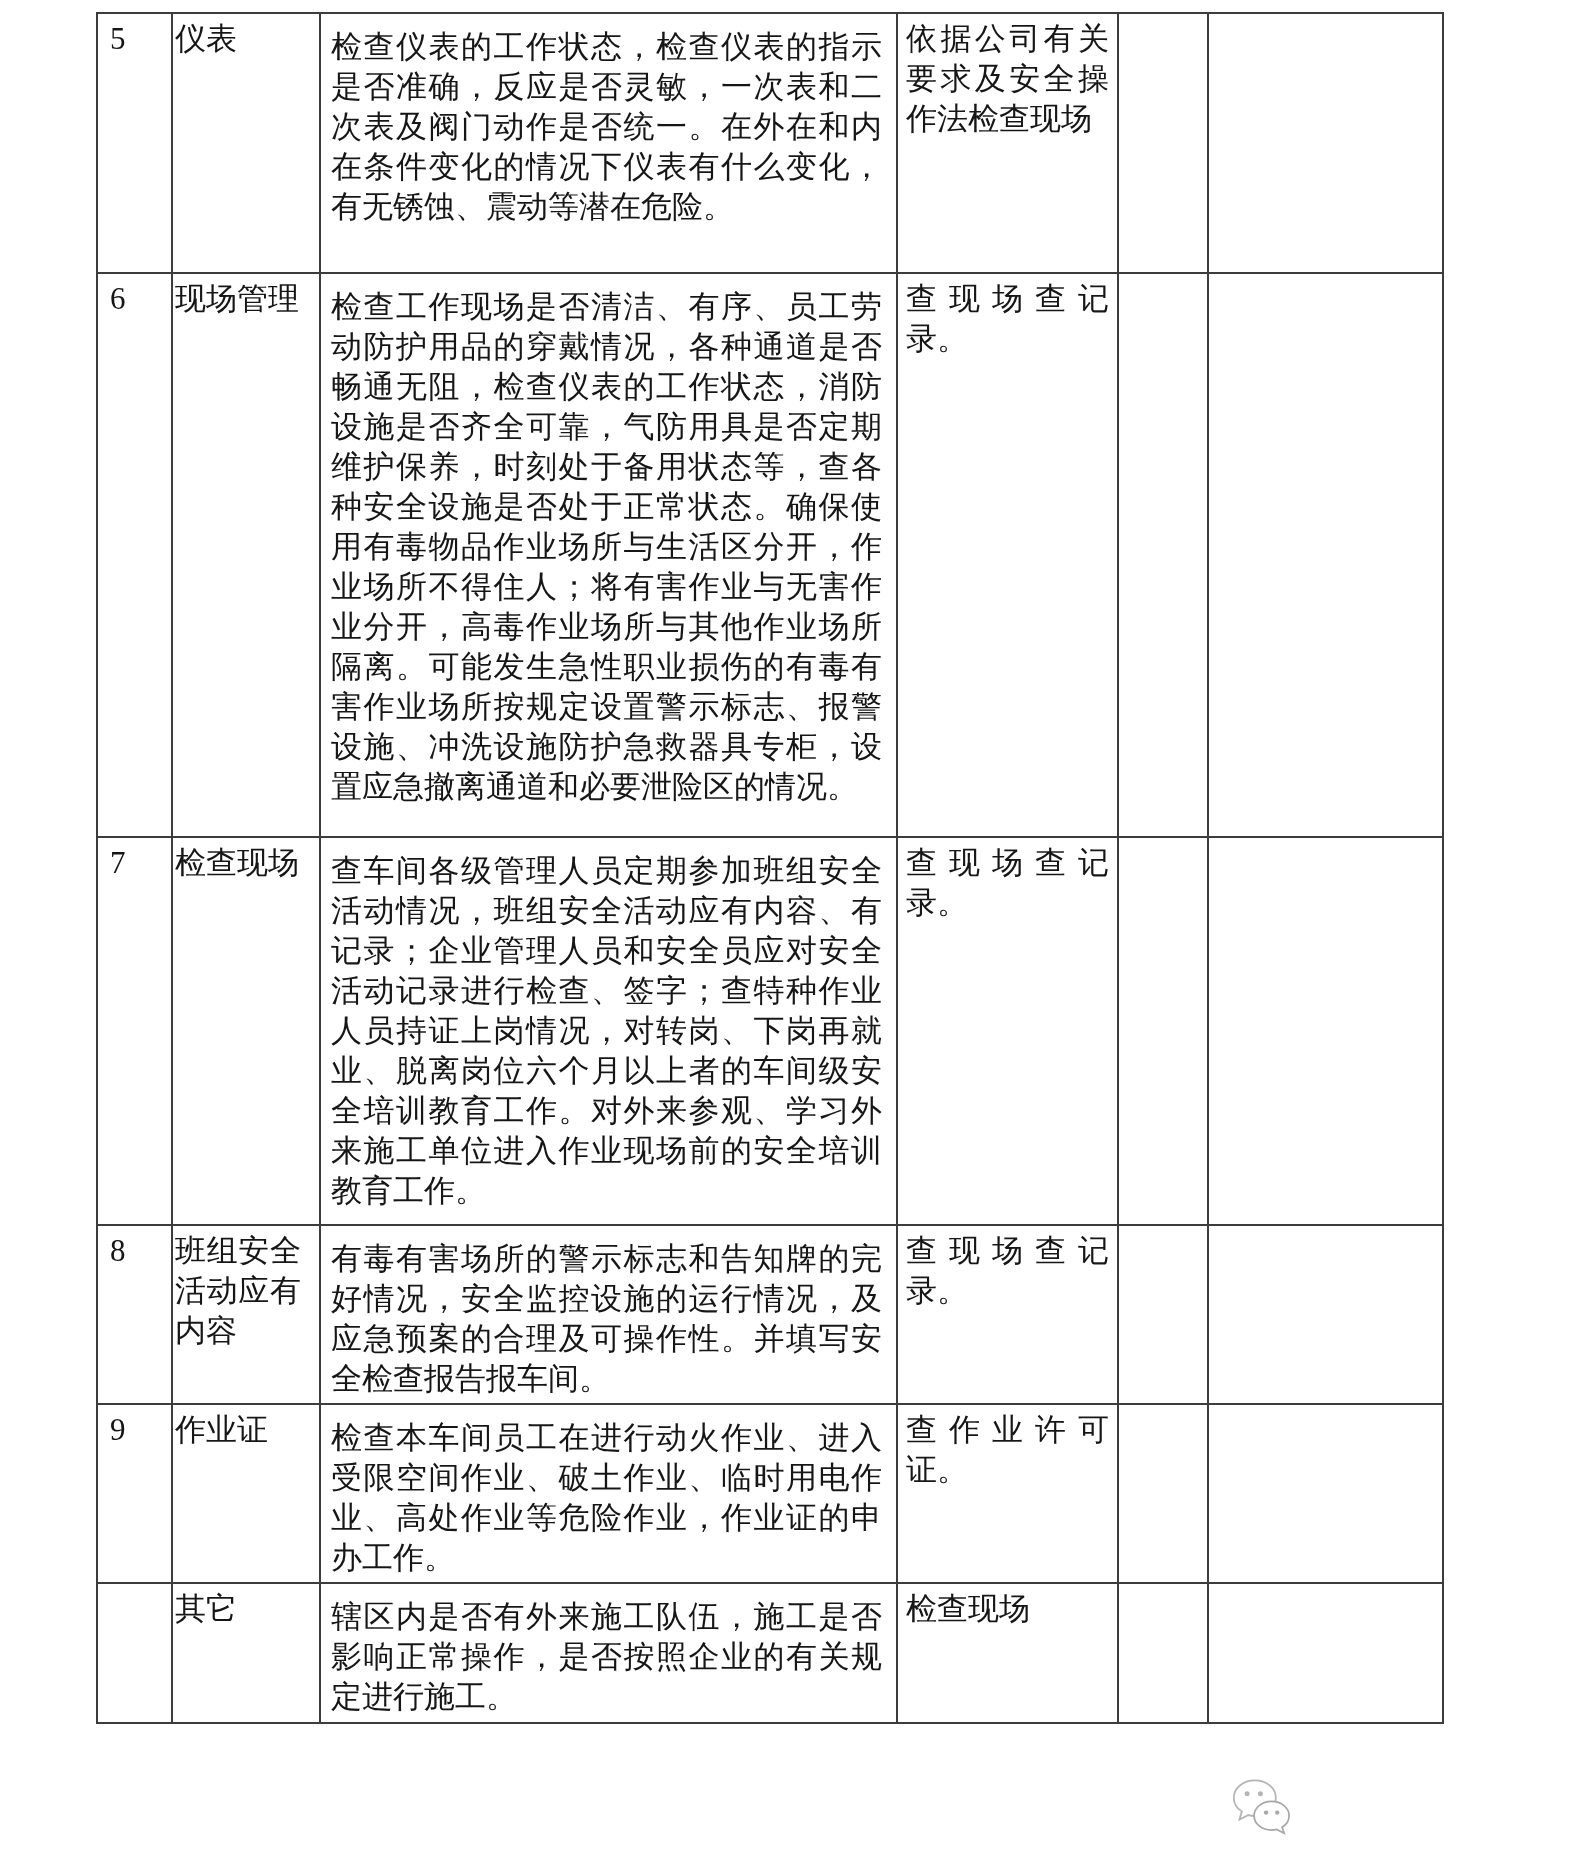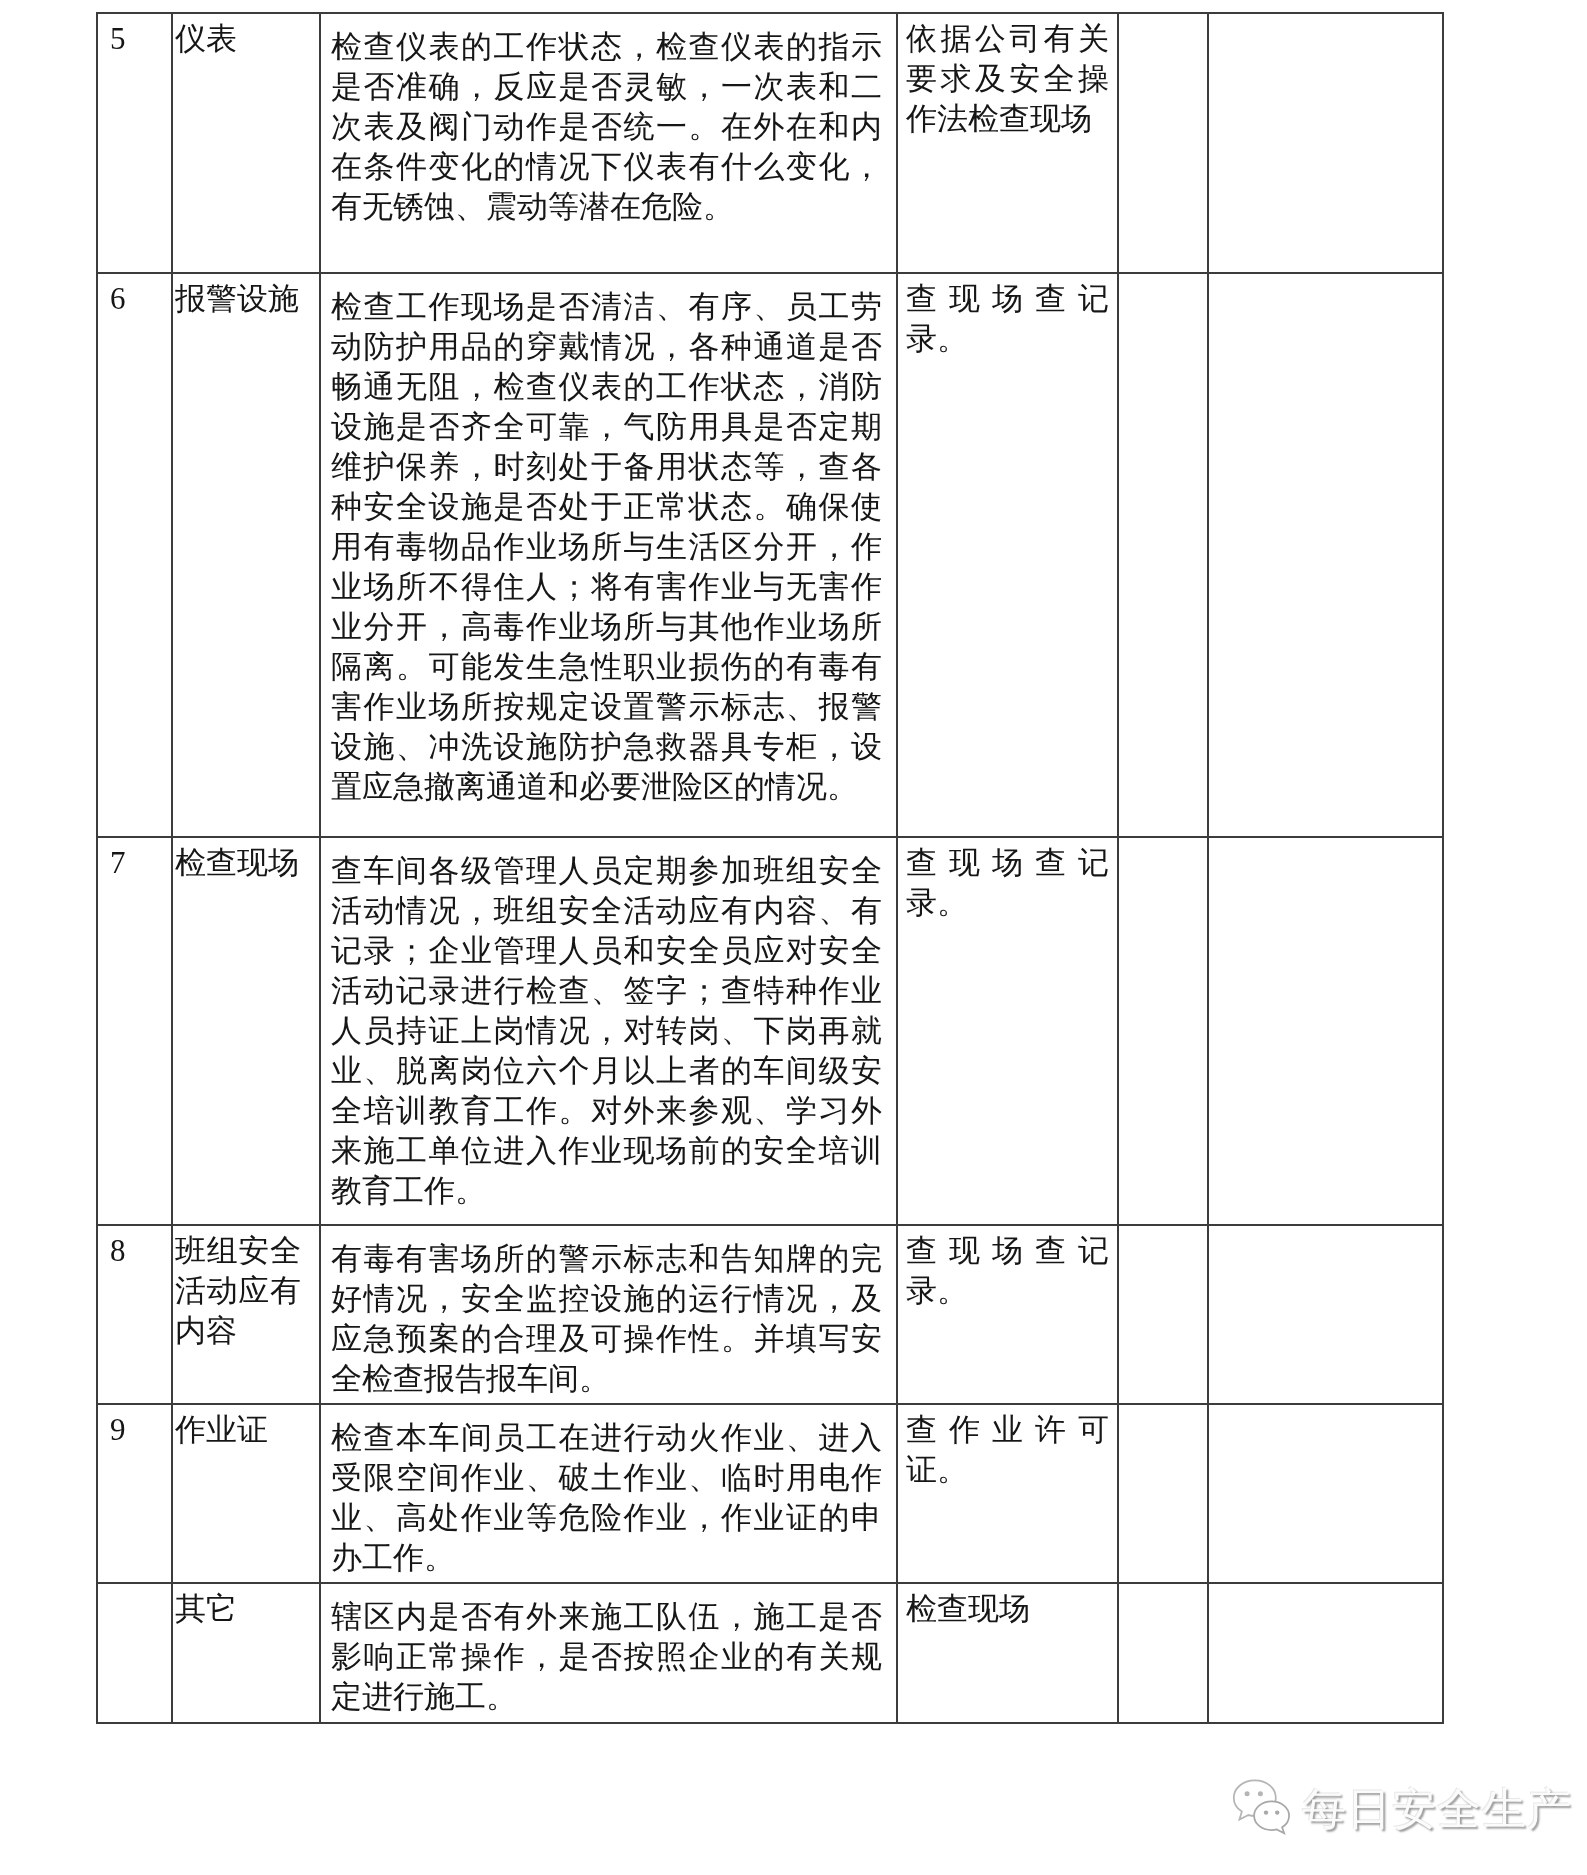--- a/index.html
+++ b/index.html
@@ -70,21 +70,21 @@
       <tr style="height:260px">
         <td class="c-num">5</td>
         <td class="c-cat">仪表</td>
         <td class="c-desc">检查仪表的工作状态，检查仪表的指示是否准确，反应是否灵敏，一次表和二次表及阀门动作是否统一。在外在和内在条件变化的情况下仪表有什么变化，有无锈蚀、震动等潜在危险。</td>
         <td class="c-method">依据公司有关要求及安全操作法检查现场</td>
         <td class="c-check"></td>
         <td class="c-remark"></td>
       </tr>
       <tr style="height:564px">
         <td class="c-num">6</td>
-        <td class="c-cat">报警设施</td>
+        <td class="c-cat">现场管理</td>
         <td class="c-desc">检查工作现场是否清洁、有序、员工劳动防护用品的穿戴情况，各种通道是否畅通无阻，检查仪表的工作状态，消防设施是否齐全可靠，气防用具是否定期维护保养，时刻处于备用状态等，查各种安全设施是否处于正常状态。确保使用有毒物品作业场所与生活区分开，作业场所不得住人；将有害作业与无害作业分开，高毒作业场所与其他作业场所隔离。可能发生急性职业损伤的有毒有害作业场所按规定设置警示标志、报警设施、冲洗设施防护急救器具专柜，设置应急撤离通道和必要泄险区的情况。</td>
         <td class="c-method">查现场查记录。</td>
         <td class="c-check"></td>
         <td class="c-remark"></td>
       </tr>
       <tr style="height:388px">
         <td class="c-num">7</td>
         <td class="c-cat">检查现场</td>
         <td class="c-desc">查车间各级管理人员定期参加班组安全活动情况，班组安全活动应有内容、有记录；企业管理人员和安全员应对安全活动记录进行检查、签字；查特种作业人员持证上岗情况，对转岗、下岗再就业、脱离岗位六个月以上者的车间级安全培训教育工作。对外来参观、学习外来施工单位进入作业现场前的安全培训教育工作。</td>
         <td class="c-method">查现场查记录。</td>
@@ -130,16 +130,15 @@
         <g fill="#b5b5b5" stroke="none">
           <circle cx="33" cy="31" r="3.6"></circle>
           <circle cx="52" cy="31" r="3.6"></circle>
         </g>
         <g fill="#a8a8a8" stroke="none">
           <circle cx="60" cy="58" r="3.1"></circle>
           <circle cx="76" cy="58" r="3.1"></circle>
         </g>
       </svg>
     </span>
-    <span class="wm-text">每日安全生产</span>
   </div>
 
 </div>
 
 </body></html>

